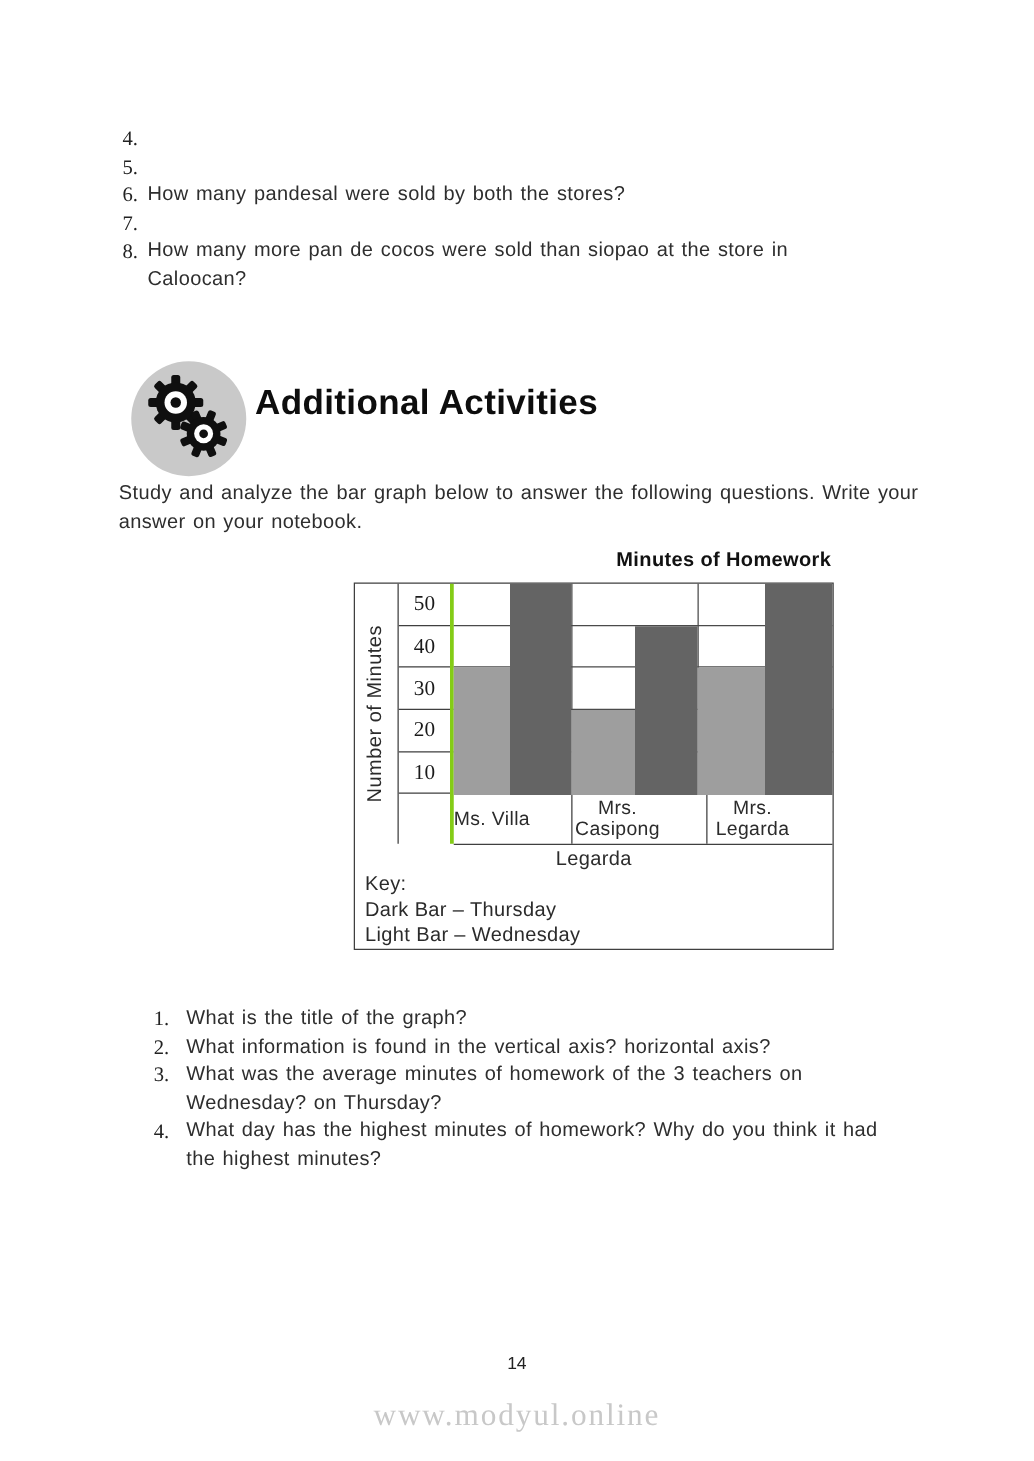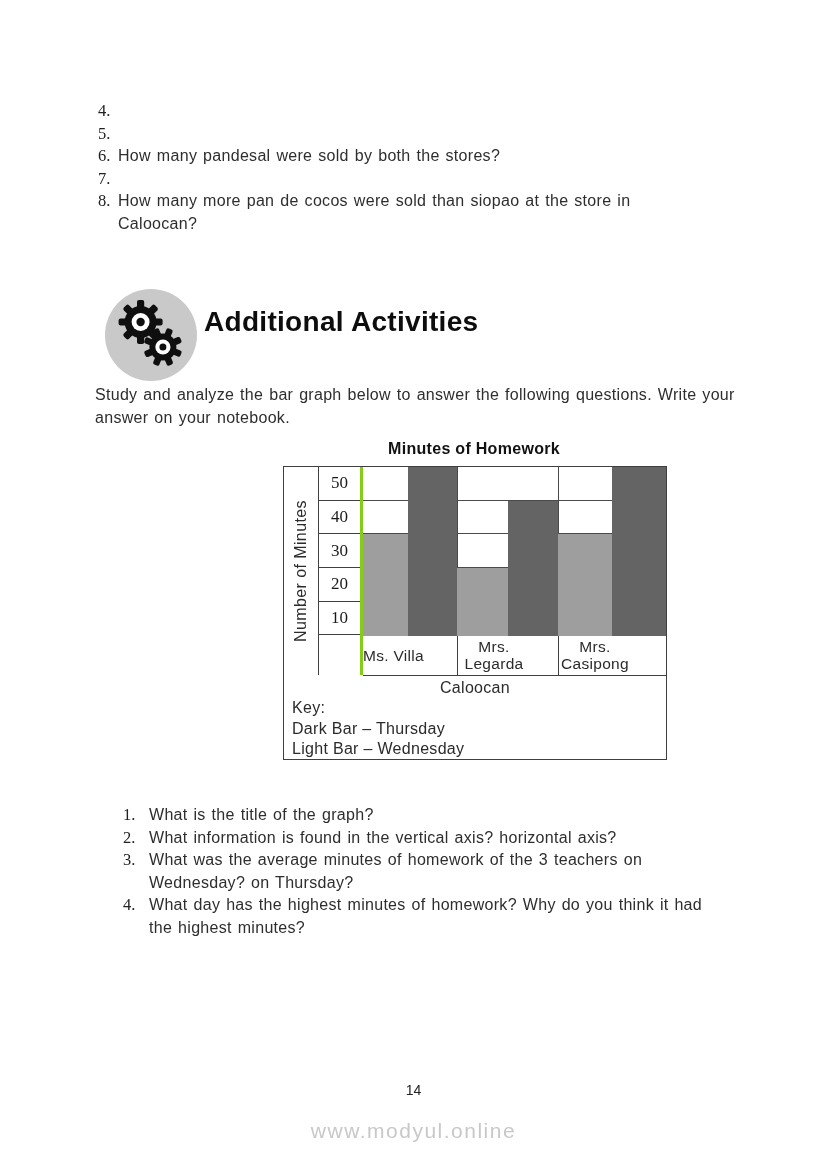--- a/index.html
+++ b/index.html
@@ -38,21 +38,21 @@
     font-size:28px;font-weight:700;color:#0d0d0d;
     letter-spacing:0.3px;
   }
   .instructions{
     position:absolute;left:95px;top:383px;width:656px;
     font-size:16px;line-height:23px;letter-spacing:0.3px;word-spacing:1.2px;
   }
   
   .chart-title{
     position:absolute;left:283px;top:440px;width:382px;
-    text-align:center;font-weight:700;font-size:16px;color:#111;
+    text-align:right;font-weight:700;font-size:16px;color:#111;
     letter-spacing:0.3px;
   }
   .chart-table{
     position:absolute;left:283px;top:466px;
     width:382px;height:292px;
     border:1.5px solid #3f3f3f;
   }
   .chart-table *{box-sizing:border-box;}
   .ylabel-cell{
     position:absolute;left:0;top:0;width:35px;height:208px;
@@ -102,21 +102,21 @@
   }
   .xlabel{ text-align:center;line-height:21px;}
   .key-line{padding-left:8px;line-height:20.5px;}
   
   .page-number{
     position:absolute;left:0;top:1082px;width:100%;
     text-align:center;font-size:14px;color:#222;
   }
   .watermark{
     position:absolute;left:0;top:1119px;width:100%;
-    text-align:center;font-size:21px;color:#c8c8c8;letter-spacing:1.5px;
+    text-align:center;font-size:25px;color:#c8c8c8;letter-spacing:1.5px;font-family:Liberation Serif, serif;
   }
 </style>
 </head>
 <body>
 
 <div class="page">
 
   <div class="qlist" id="top-questions">
     <div class="q-item">
       <span class="q-num">4.</span>
@@ -188,29 +188,29 @@
       <div class="bar s1c0" style="height: 168.5px; background: rgb(100, 100, 100);"></div>
       <div class="bar s0c1" style="height: 67.4px; background: rgb(158, 158, 158);"></div>
       <div class="bar s1c1" style="height: 134.8px; background: rgb(100, 100, 100);"></div>
       <div class="bar s0c2" style="height: 101.1px; background: rgb(158, 158, 158);"></div>
       <div class="bar s1c2" style="height: 168.5px; background: rgb(100, 100, 100);"></div>
     </div>
     <div class="teacher-row">
       <div class="teacher-cell c0">
           <span>Ms. Villa</span>
         </div>
+      <div class="teacher-cell c2 wrap">
+          <span>Mrs. Casipong</span>
+        </div>
       <div class="teacher-cell c1 wrap">
           <span>Mrs. Legarda</span>
         </div>
-      <div class="teacher-cell c2 wrap">
-          <span>Mrs. Casipong</span>
-        </div>
     </div>
     <div class="key-box">
-      <div class="xlabel">Caloocan</div>
+      <div class="xlabel">Legarda</div>
       <div class="key-line">Key:</div>
       <div class="key-line">Dark Bar – Thursday</div>
       <div class="key-line">Light Bar – Wednesday</div>
     </div>
   </div>
 
   <div class="qlist" id="bottom-questions">
     <div class="q-item">
       <span class="q-num">1.</span>
       <span class="q-text">What is the title of the graph?</span>

